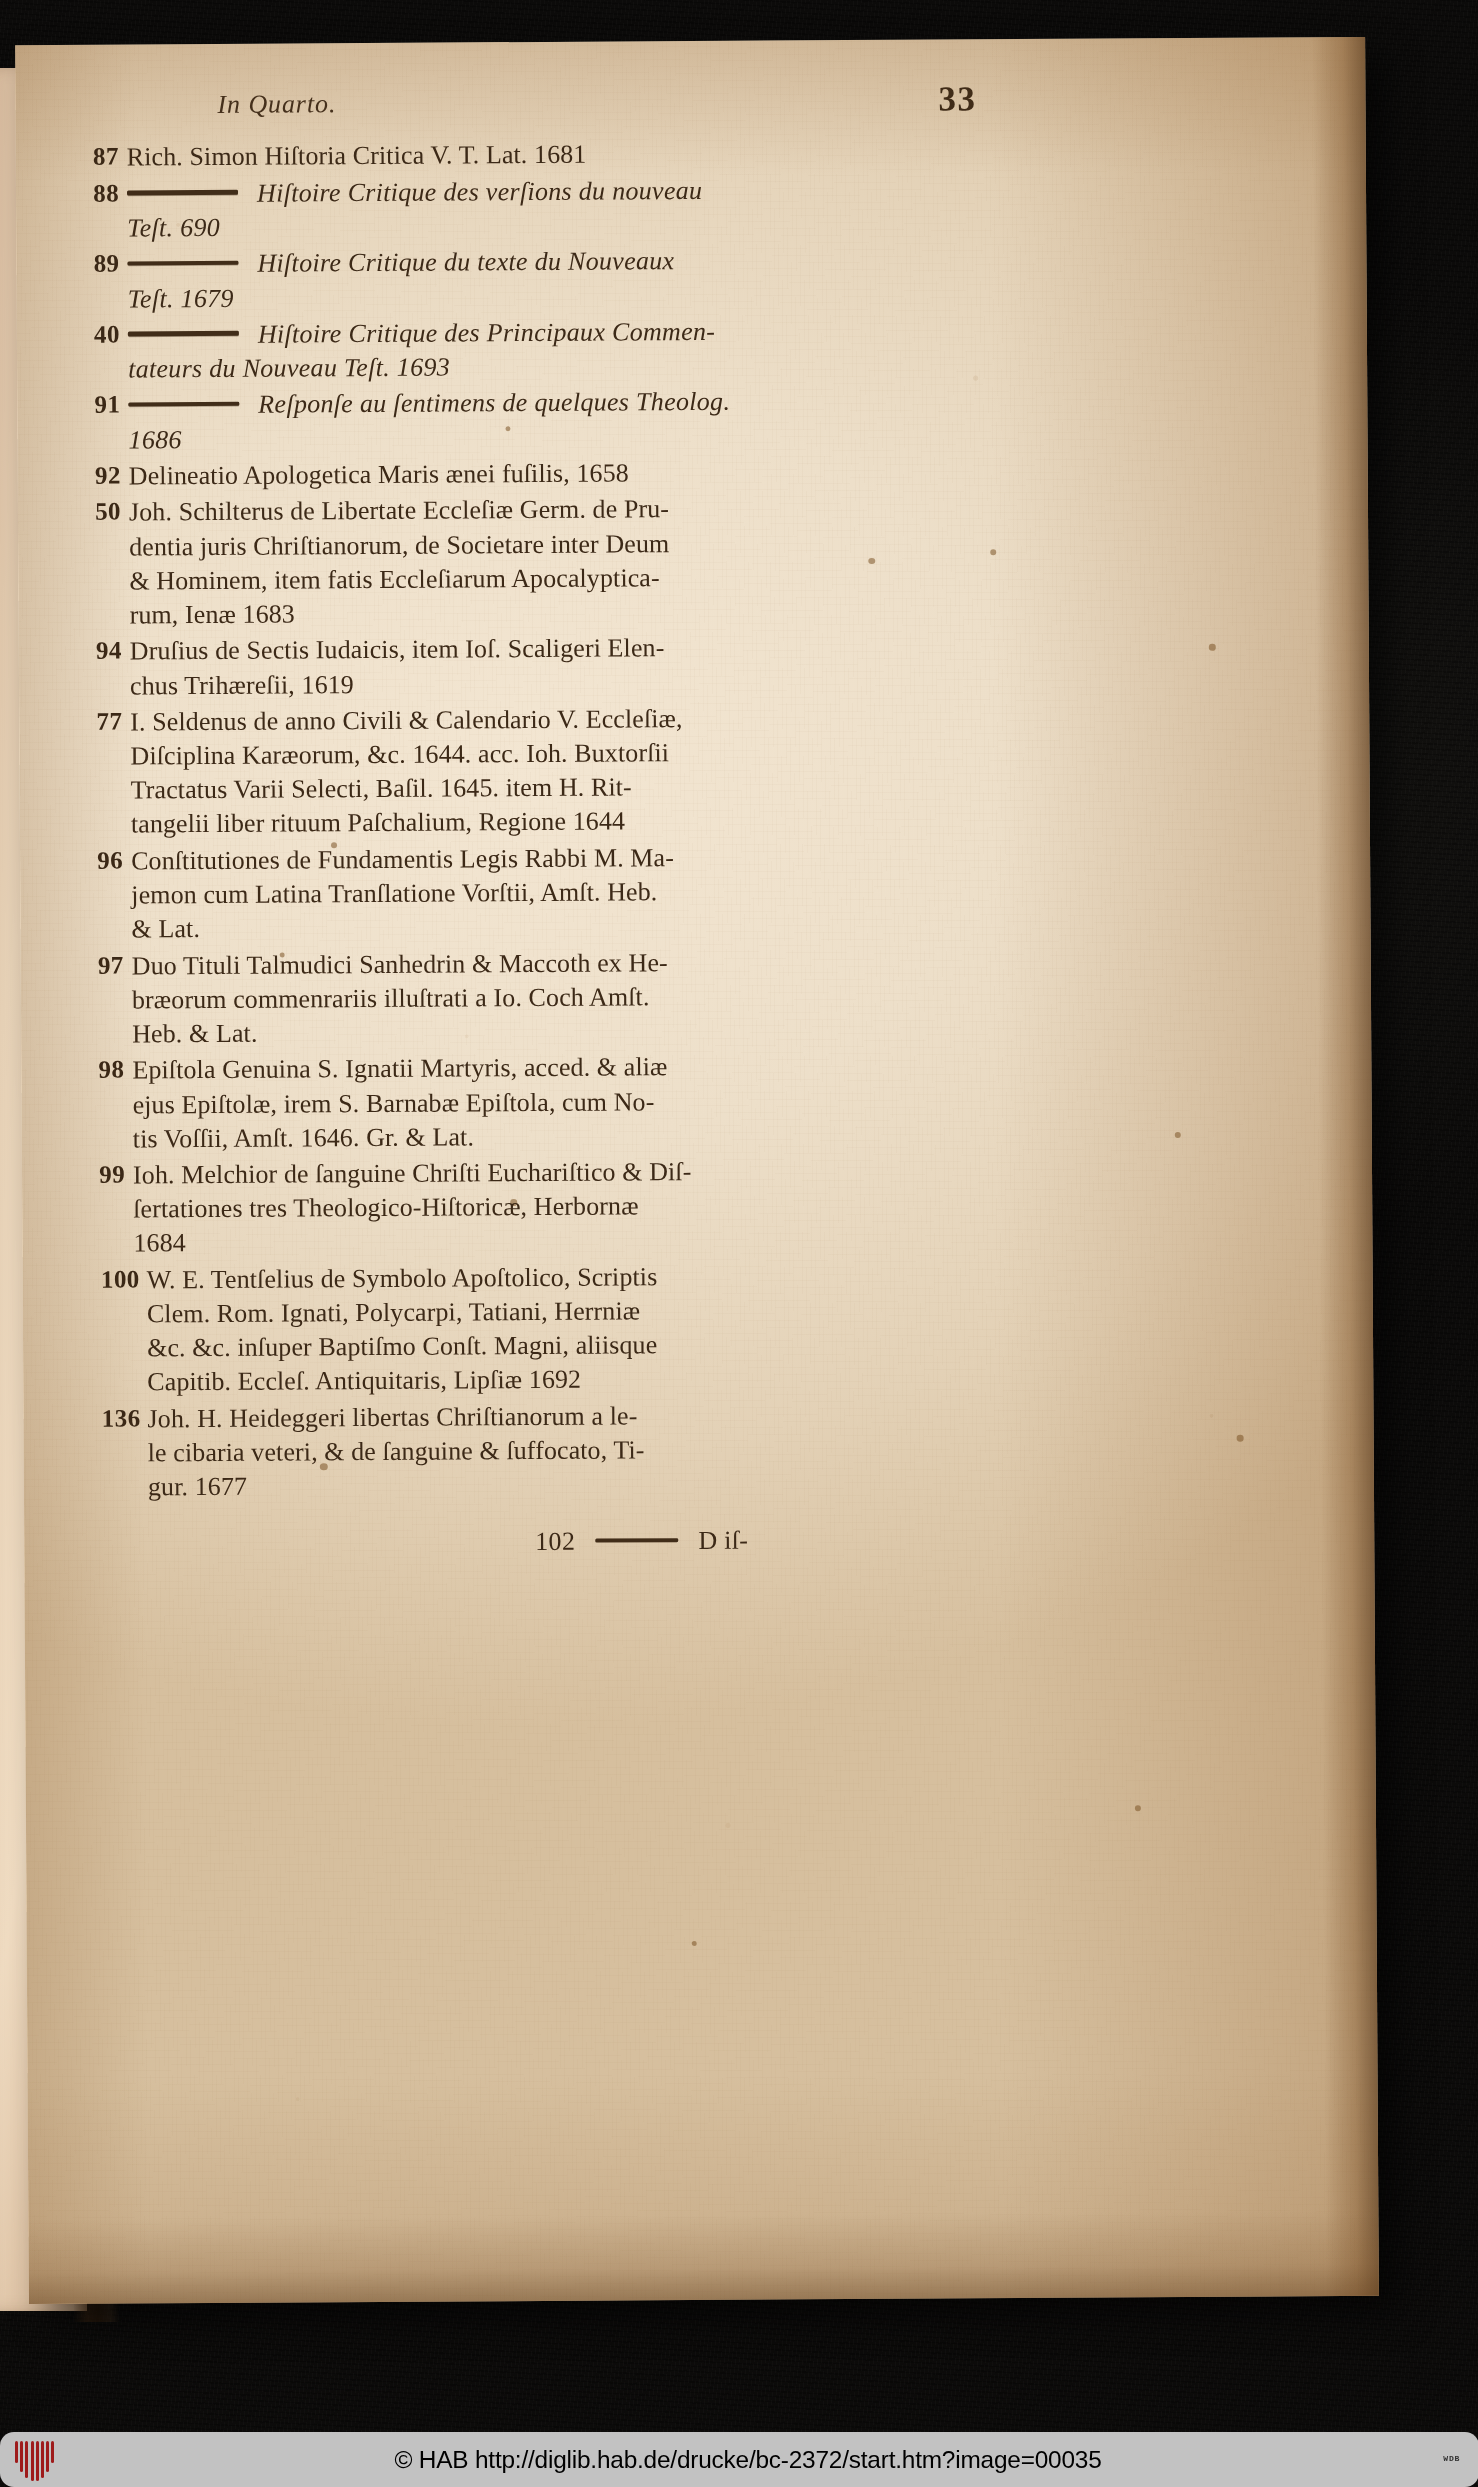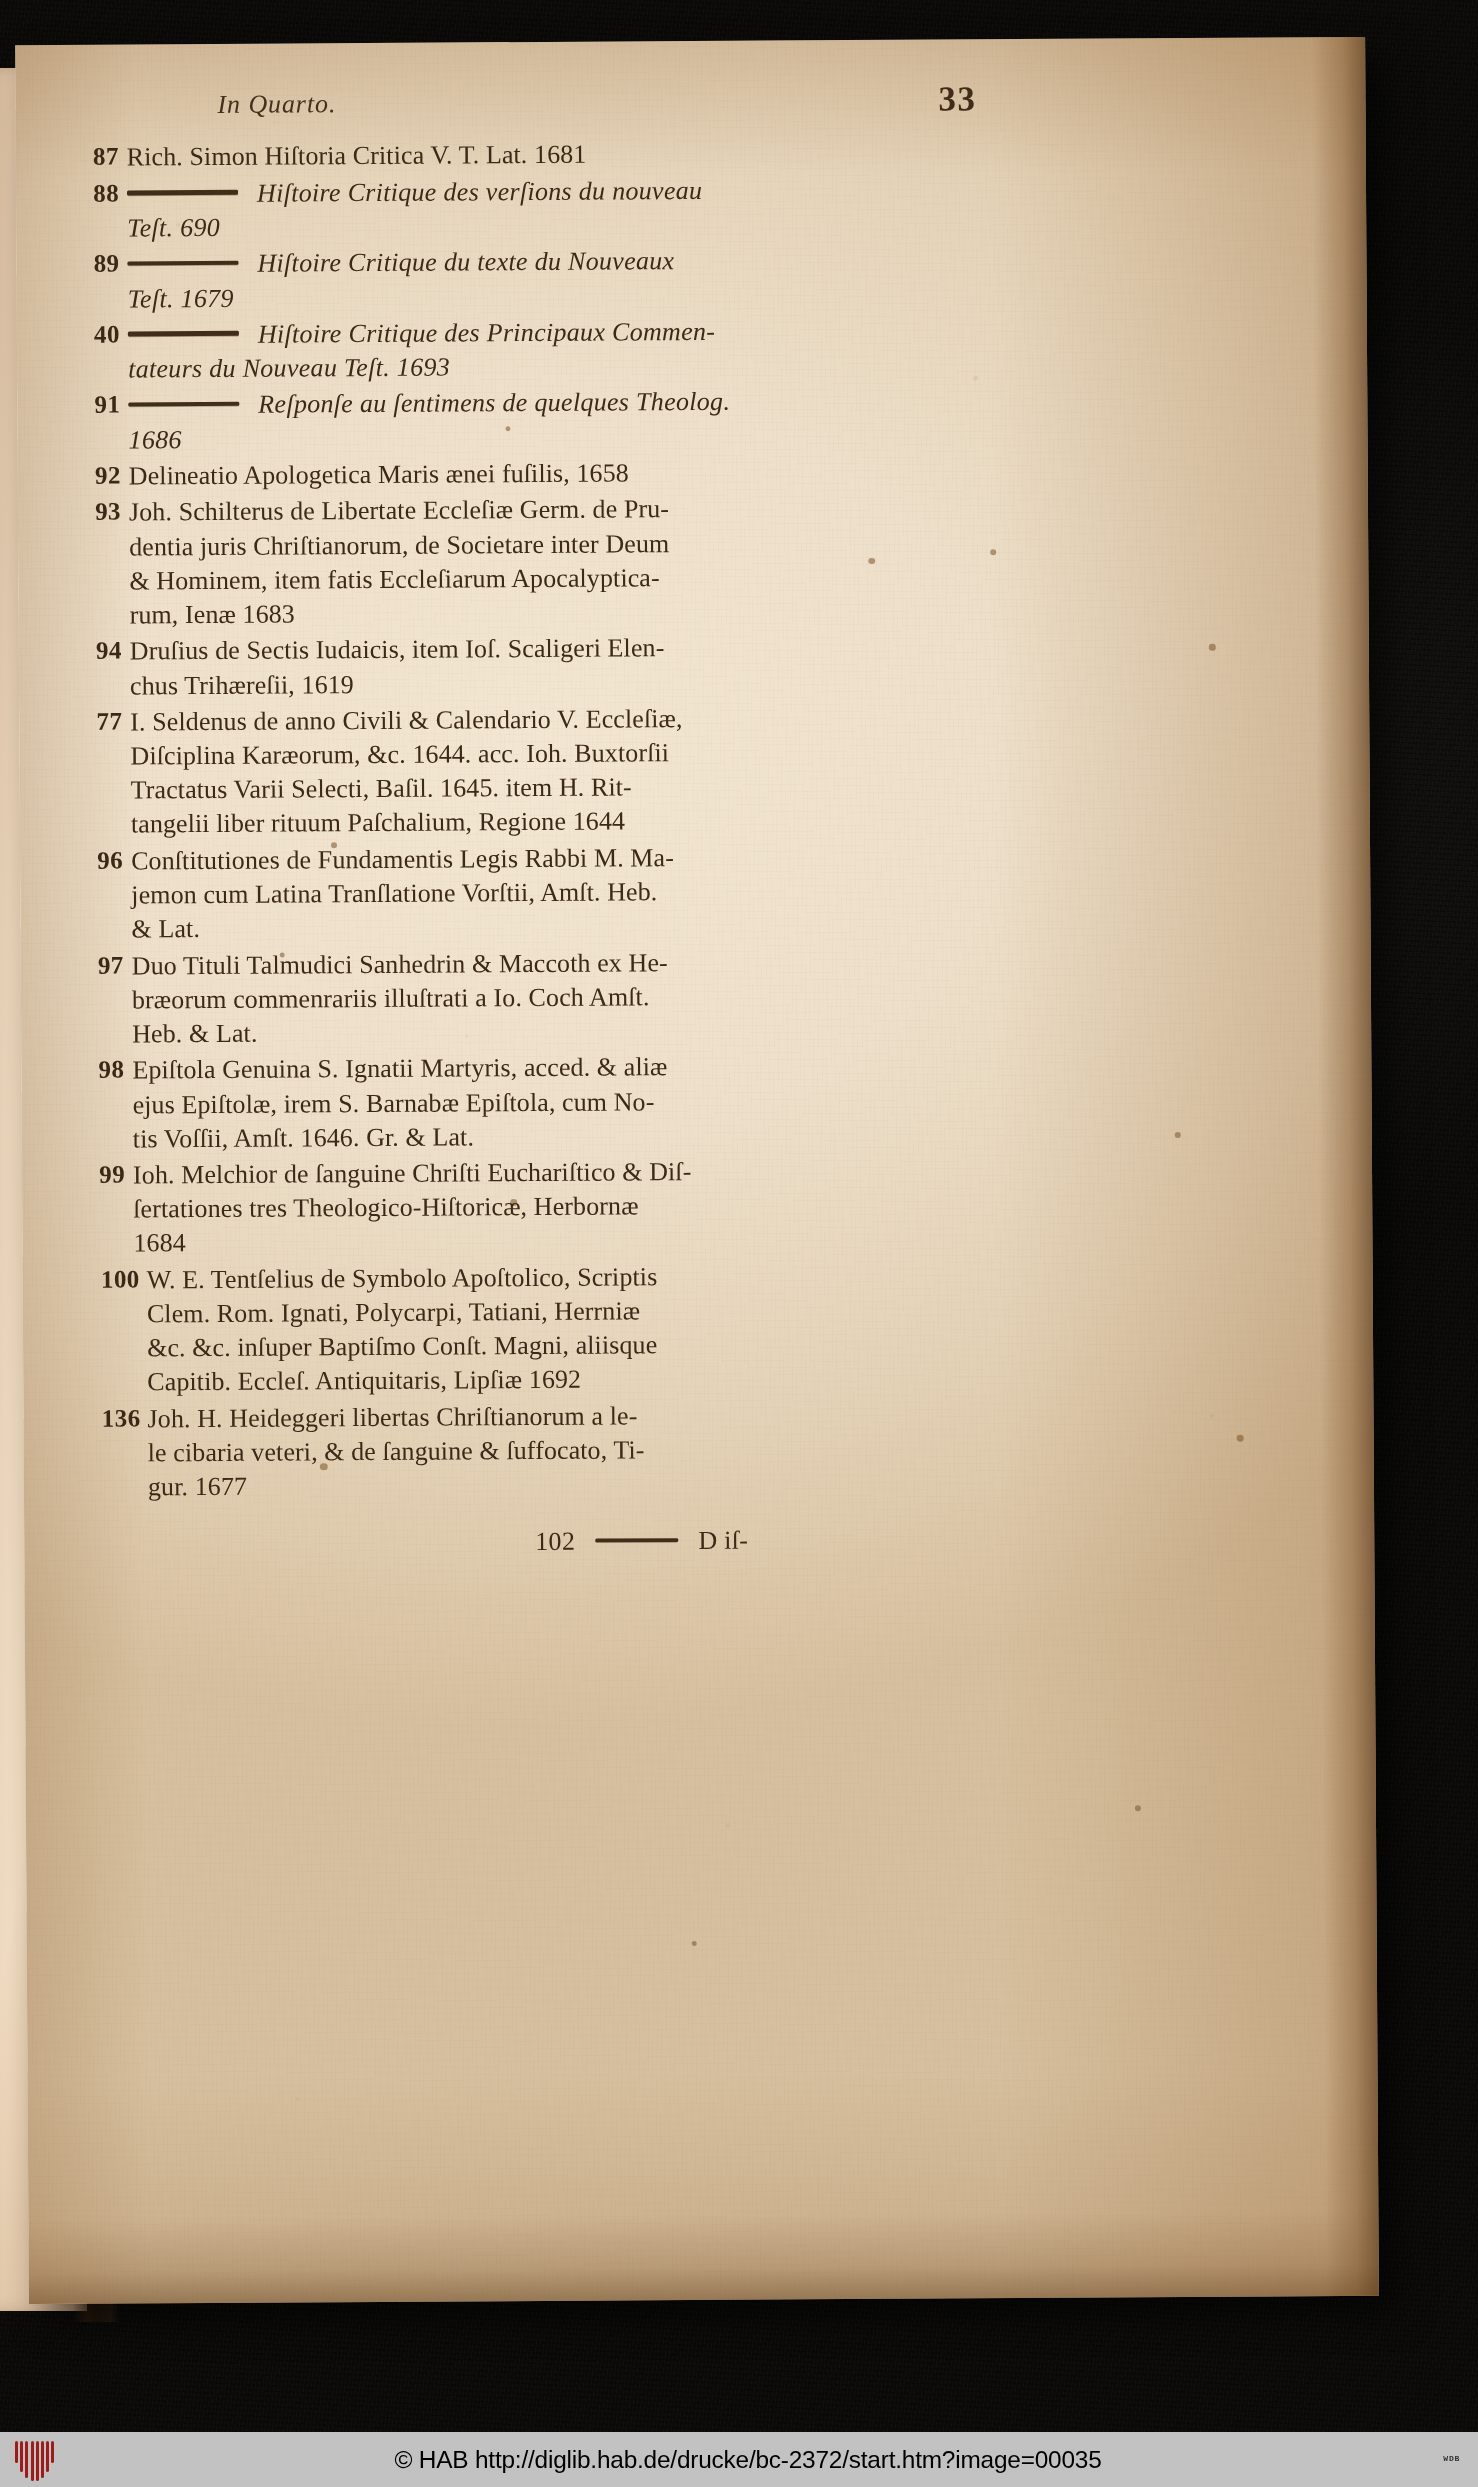--- a/index.html
+++ b/index.html
@@ -201,20 +201,21 @@
   }
 
   
   .footer-bar {
     position: absolute;
     left: 0; bottom: 0;
     width: 1479px; height: 55px;
     background: #c2c2c2;
     display: flex;
     align-items: center;
+    border-radius: 14px;
   }
   .hab-logo {
     width: 49px; height: 43px;
     margin-left: 12px;
     flex: 0 0 auto;
     position: relative;
   }
   .hab-logo .bar {
     position: absolute;
     top: 3px;
@@ -310,21 +311,21 @@
           <div class="entry">
             <span class="num">91</span>
             <span class="line ital"><span class="dash-rule"></span><span>Reſponſe au ſentimens de quelques Theolog.</span></span>
             <span class="line ital"><span>1686</span></span>
           </div>
           <div class="entry">
             <span class="num">92</span>
             <span class="line"><span>Delineatio Apologetica Maris ænei fuſilis, 1658</span></span>
           </div>
           <div class="entry">
-            <span class="num">93</span>
+            <span class="num">50</span>
             <span class="line"><span>Joh. Schilterus de Libertate Eccleſiæ Germ. de Pru-</span></span>
             <span class="line"><span>dentia juris Chriſtianorum, de Societare inter Deum</span></span>
             <span class="line"><span>&amp; Hominem, item fatis Eccleſiarum Apocalyptica-</span></span>
             <span class="line"><span>rum, Ienæ 1683</span></span>
           </div>
           <div class="entry">
             <span class="num">94</span>
             <span class="line"><span>Druſius de Sectis Iudaicis, item Ioſ. Scaligeri Elen-</span></span>
             <span class="line"><span>chus Trihæreſii, 1619</span></span>
           </div>

